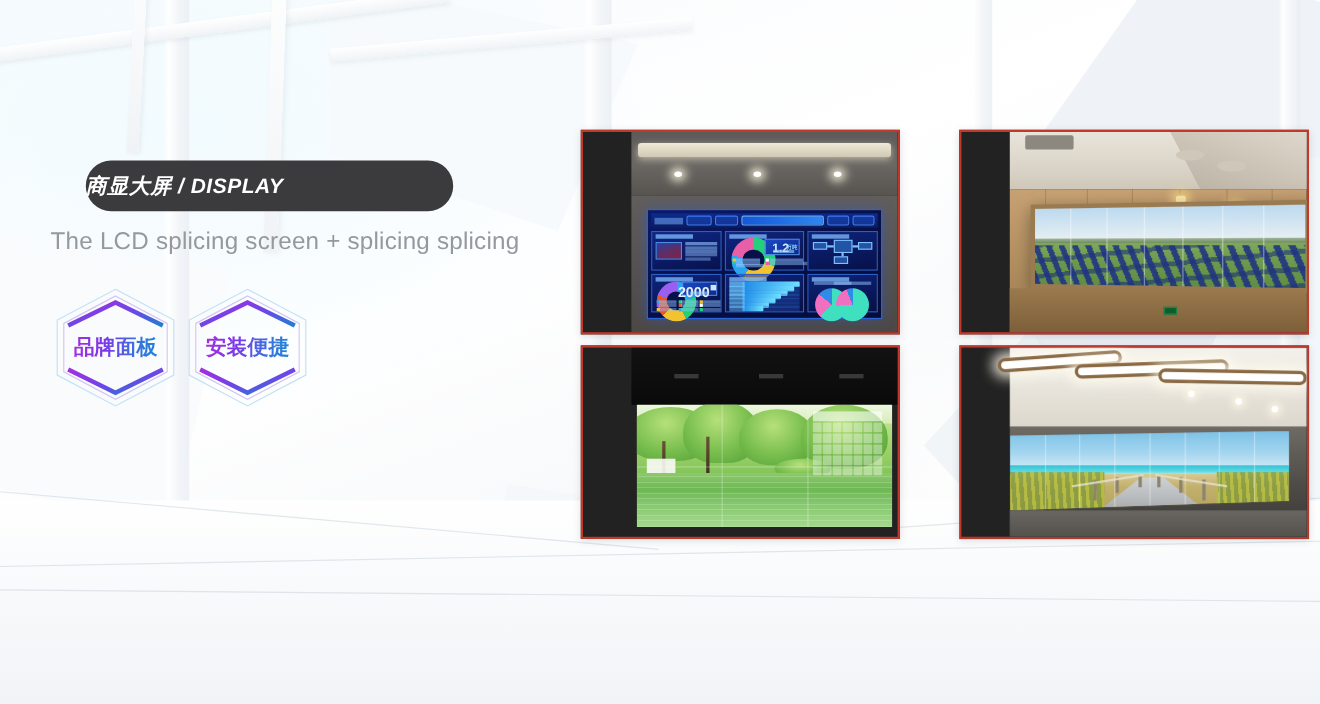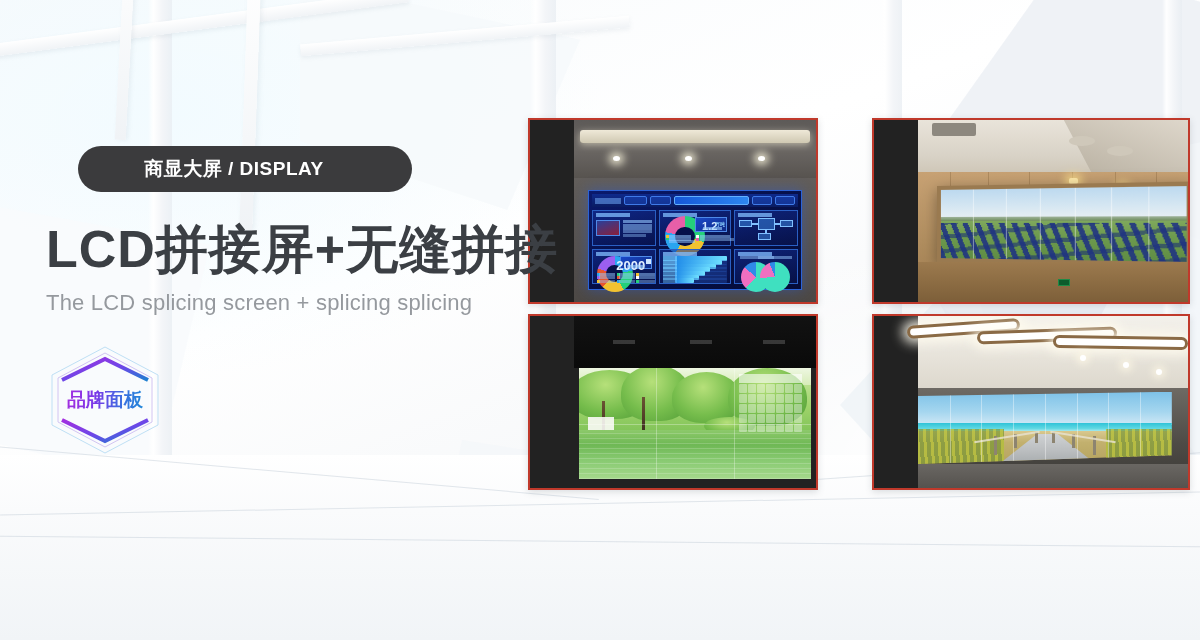--- a/index.html
+++ b/index.html
@@ -67,22 +67,23 @@
         clip-path:polygon(48% 0,100% 50%,48% 100%,0 50%); }
 
   
   .left { position:absolute; left:46px; top:146px; width:470px; z-index:6; }
 
   
   .pill-row { position:relative; height:46px; display:flex; align-items:center; }
   .pill-dark {
     position:absolute; left:32px; top:0; height:46px; width:334px;
     background:#3b3b3d; border-radius:23px;
-    display:flex; align-items:center; justify-content:center;
+    display:flex; align-items:center; justify-content:flex-start;
     padding-right:22px;
+    font-style:italic;
   }
   .pill-dark-txt {
     color:#ffffff; font-size:19px; font-weight:700; letter-spacing:.5px; white-space:nowrap;
   }
   .pill-brand {
     position:relative; z-index:2; height:46px; min-width:140px; padding:0 24px;
     background:linear-gradient(100deg,#8a3df0 0%,#6b4cf0 42%,#2f86e6 100%);
     border-radius:23px; display:flex; align-items:center; justify-content:center;
     box-shadow:0 3px 9px rgba(85,70,220,.3);
   }
@@ -282,21 +283,20 @@
 </div>
 
 <div class="left">
 
   <div class="pill-row">
     <div class="pill-dark">
       <span class="pill-dark-txt">商显大屏 / DISPLAY</span>
     </div>
   </div>
 
-  <div class="headline">LCD拼接屏+无缝拼接</div>
   <div class="subline">The LCD splicing screen + splicing splicing</div>
 
   <div class="feats">
 
 
 
     <div class="feat">
       <svg class="hex" viewBox="0 0 118 112">
         <defs>
             <linearGradient id="hg3" x1="0" y1="0" x2="1" y2="1">
@@ -306,20 +306,36 @@
             </linearGradient>
           </defs>
         <polygon points="59,3 112,31 112,81 59,109 6,81 6,31" fill="none" stroke="#bfe0f5" stroke-width="1"></polygon>
         <polygon points="59,9 106,34 106,78 59,103 12,78 12,34" fill="none" stroke="#d2c4f2" stroke-width="1"></polygon>
         <polyline points="16,36 59,15 102,36" fill="none" stroke="url(#hg3)" stroke-width="4"></polyline>
         <polyline points="16,76 59,97 102,76" fill="none" stroke="url(#hg3)" stroke-width="4"></polyline>
       </svg>
       <span class="feat-label">品牌面板</span>
     </div>
 
+    <div class="feat">
+      <svg class="hex" viewBox="0 0 118 112">
+        <defs>
+            <linearGradient id="hg4" x1="0" y1="0" x2="1" y2="1">
+          <stop offset="0" stop-color="#a32ee0"></stop>
+              <stop offset="55%" stop-color="#6b48e8"></stop>
+          <stop offset="100%" stop-color="#1f7fd0"></stop>
+            </linearGradient>
+          </defs>
+        <polygon points="59,3 112,31 112,81 59,109 6,81 6,31" fill="none" stroke="#bfe0f5" stroke-width="1"></polygon>
+        <polygon points="59,9 106,34 106,78 59,103 12,78 12,34" fill="none" stroke="#d2c4f2" stroke-width="1"></polygon>
+        <polyline points="16,36 59,15 102,36" fill="none" stroke="url(#hg4)" stroke-width="4"></polyline>
+        <polyline points="16,76 59,97 102,76" fill="none" stroke="url(#hg4)" stroke-width="4"></polyline>
+      </svg>
+      <span class="feat-label">安装便捷</span>
+    </div>
 
   </div>
 </div>
 
 <div class="photos">
 
   <div class="ph tl">
     <div class="scene">
       <div class="room-ceiling"></div>
       <div class="ceil-cove"></div>

